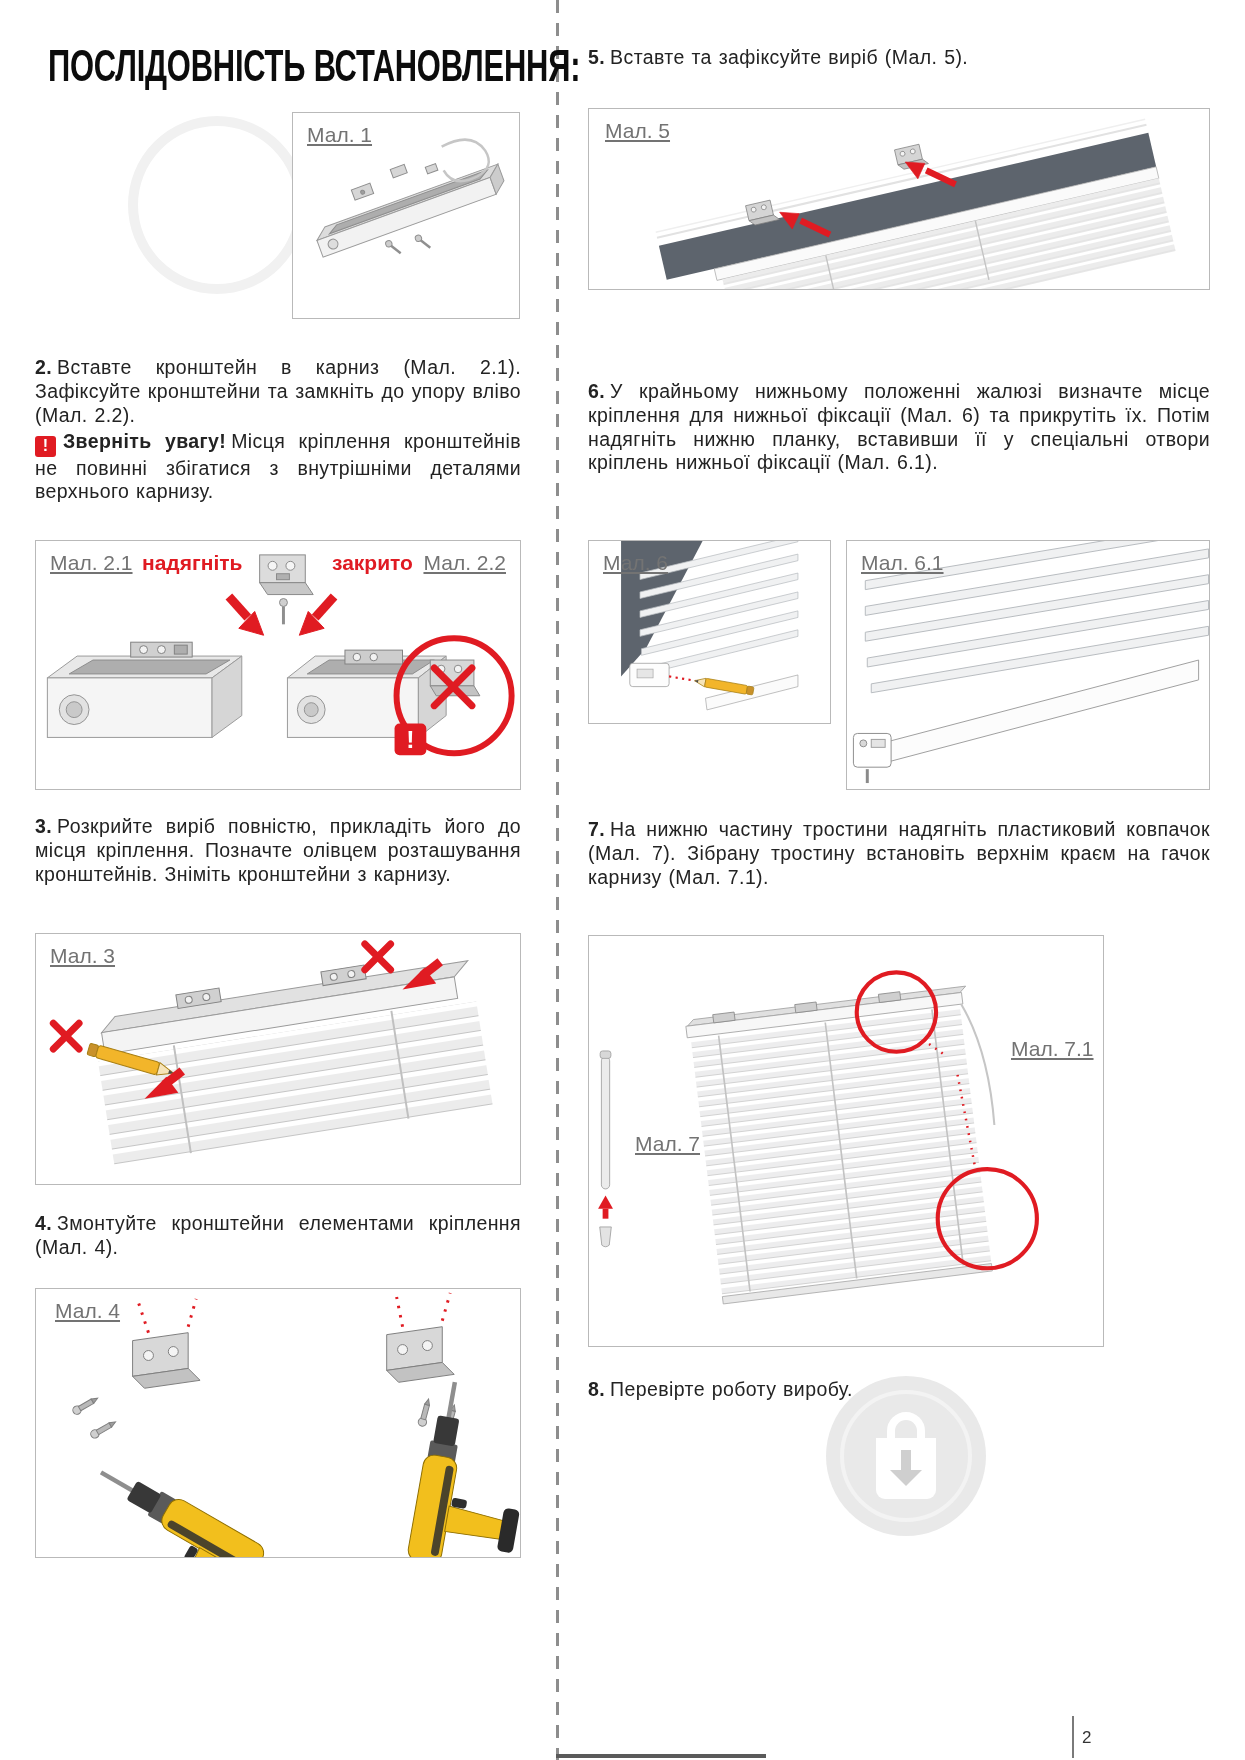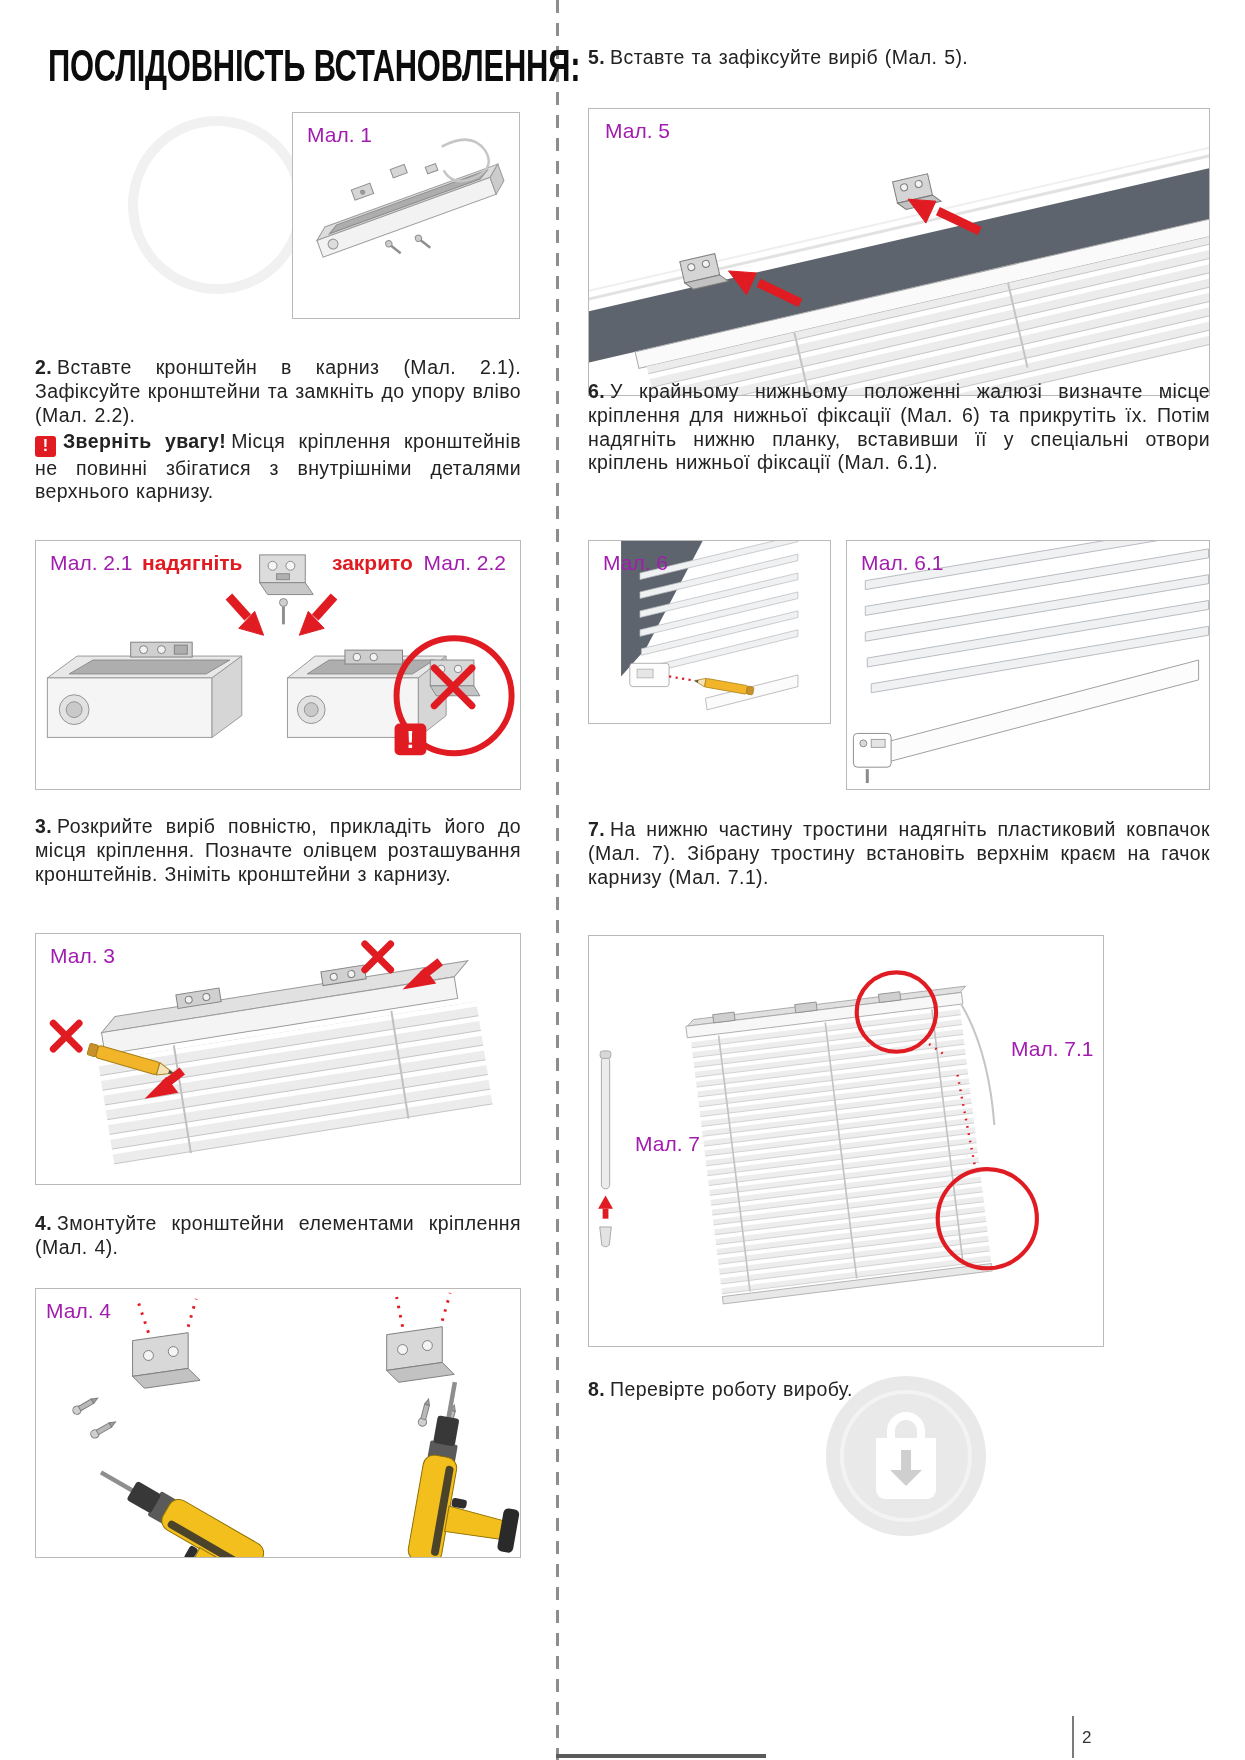--- a/index.html
+++ b/index.html
@@ -17,21 +17,21 @@
   }
   .step {
     position:absolute; font-size:19.5px; line-height:1.22; text-align:justify;
     letter-spacing:0.4px; word-spacing:1px; color:#232323; z-index:2;
   }
   .step .num { font-weight:bold; margin-right:5px; }
   .step p + p { margin-top:3px; }
   .tight { line-height:1.18; }
   .figure { position:absolute; border:1.5px solid #b9b9b9; background:#fff; z-index:1; overflow:hidden; }
   .figure svg { position:absolute; left:0; top:0; width:100%; height:100%; display:block; }
-  .fig-label { position:absolute; font-size:21px; color:#a21caf; z-index:3; white-space:nowrap; }
+  .fig-label { position:absolute; font-size:21px; color:#737373; z-index:3; white-space:nowrap;text-decoration:underline; }
   .red-label { position:absolute; font-size:21px; font-weight:bold; color:var(--red,#e01b22); z-index:3; white-space:nowrap; }
   .warn-icon {
     display:inline-flex; width:21px; height:21px; border-radius:3px; background:var(--red,#e01b22);
     color:#fff; font-weight:bold; font-size:16px; align-items:center; justify-content:center;
     vertical-align:-3px; margin-right:7px;
   }
   .warn-title { font-weight:bold; margin-right:5px; }
   .ghost-circle {
     position:absolute; border:10px solid #f1f1f1; border-radius:50%; z-index:0;
   }
@@ -243,28 +243,28 @@
       </g>
       <use href="#bracketB" x="96" y="42"></use>
       <use href="#bracketB" x="352" y="36"></use>
       <use href="#screwB" transform="translate(40,122) rotate(-30)"></use>
       <use href="#screwB" transform="translate(58,146) rotate(-30)"></use>
       <use href="#screwB" transform="translate(388,134) rotate(-75)"></use>
       <use href="#screwB" transform="translate(414,140) rotate(-75)"></use>
       <use href="#drillB" transform="translate(232,262) scale(-1,1) rotate(-30)"></use>
       <use href="#drillB" transform="translate(372,272) rotate(-80)"></use>
     </svg>
-    <span class="fig-label" style="left:10px; top:10px;">Мал. 4</span>
+    <span class="fig-label" style="left:19px; top:10px;">Мал. 4</span>
   </div>
 
   <div class="step" style="left:588px; top:46px; width:622px;">
     <p><span class="num">5.</span><span>Вставте та зафіксуйте виріб (Мал. 5).</span></p>
   </div>
 
-  <div class="figure" style="left:588px; top:108px; width:622px; height:288px;">
+  <div class="figure" style="left:588px; top:108px; width:622px; height:182px;">
     <svg viewBox="0 0 622 258">
       <defs>
         <pattern id="slats5" width="10" height="14" patternUnits="userSpaceOnUse">
           <rect width="10" height="14" fill="#ffffff"></rect>
           <rect width="10" height="8" fill="#ececec"></rect>
           <rect y="8" width="10" height="1" fill="#c6c6c6"></rect>
         </pattern>
       </defs>
       <g transform="rotate(-13 320 170)">
         <line x1="-30" y1="96" x2="690" y2="96" stroke="#efefef" stroke-width="2"></line>

